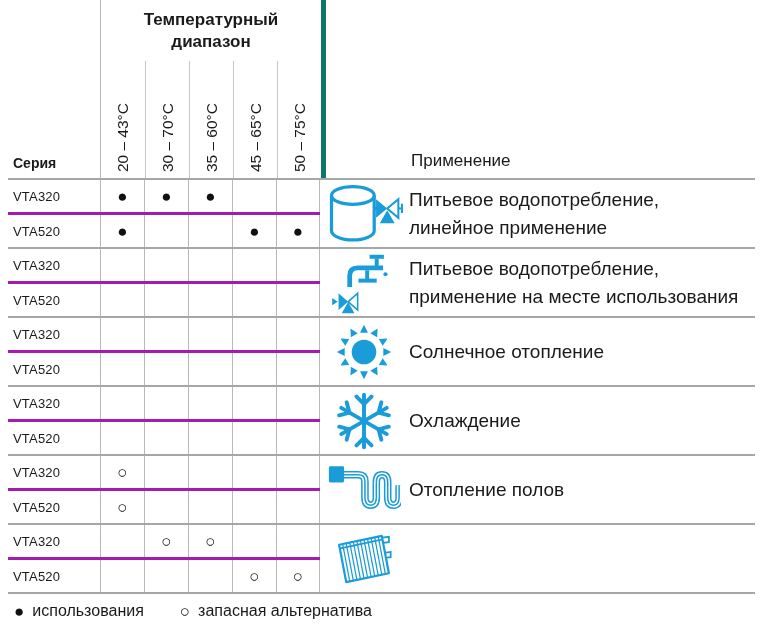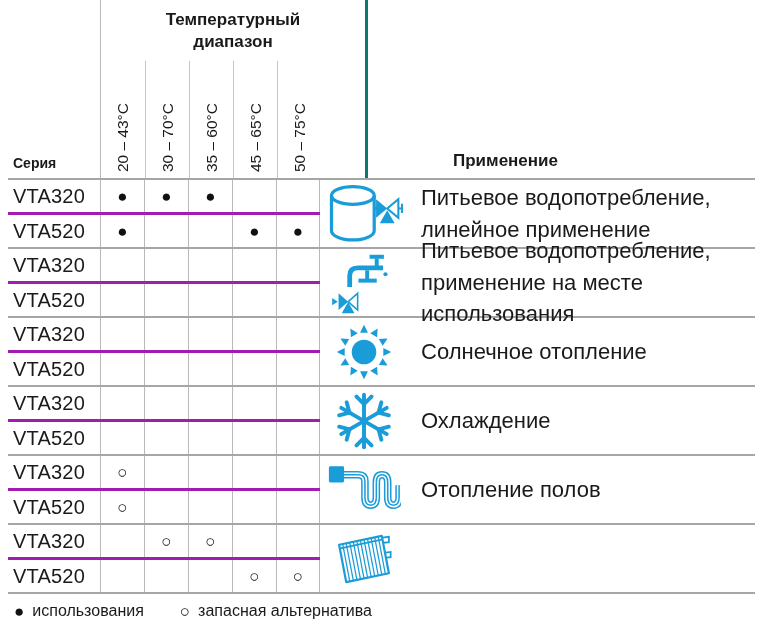--- a/index.html
+++ b/index.html
@@ -15,65 +15,65 @@
   
   .hdr { display:flex; height:178px; }
   .hdr-series {
     width:92px; box-sizing:border-box;
     display:flex; align-items:flex-end;
     padding:0 0 7px 5px;
     font-size:14px; font-weight:bold;
   }
   .hdr-temp {
     width:220px; box-sizing:content-box; position:relative;
-    border-left:1px solid #b9b9b9; border-right:3px solid #0f766e;padding-left:44px;
+    border-left:1px solid #b9b9b9; border-right:5px solid #0f766e;
   }
   .temp-title {
     position:absolute; top:9px; left:0; width:100%;
     text-align:center; font-size:17px; font-weight:bold; line-height:1.3;
     white-space:pre-line;
   }
   .temp-cols { position:absolute; bottom:0; left:0; width:100%; height:117px; display:flex; }
   .temp-col {
     width:44px; box-sizing:border-box;
     display:flex; align-items:flex-end; justify-content:center;
     border-left:1px solid #c6c6c6;
   }
   .temp-col:first-child { border-left:none; }
   .vtext {
     writing-mode:vertical-rl; transform:rotate(180deg);
     font-size:15.5px; line-height:1; margin-bottom:6px; white-space:nowrap;
   }
   .hdr-app {
     flex:1; display:flex; align-items:flex-end;
     padding:0 0 7px 85px; box-sizing:border-box;
-    font-size:17px; font-weight:bold;
+    font-size:17px; font-weight:normal;
   }
 
   
   .group { display:flex; height:67px; border-top:2px solid #a6a6a6; }
   .groups { border-bottom:2px solid #a6a6a6; }
   .g-left { width:312px; display:flex; flex-direction:column; }
   .row { display:flex; flex:1; align-items:stretch; }
   .row.second { border-top:3px solid #a21caf; }
   .series {
     width:92px; box-sizing:border-box;
     display:flex; align-items:center;
-    padding-left:5px; font-size:20px; letter-spacing:0.2px;text-align:right;
+    padding-left:5px; font-size:13px; letter-spacing:0.2px;text-align:right;
   }
   .dotcell {
     width:44px; box-sizing:border-box;
     display:flex; align-items:center; justify-content:center;
     border-left:1px solid #b9b9b9;
     font-size:17px; line-height:1; color:#111111;
   }
   .dotcell.last { border-right:1px solid #b9b9b9; }
   .g-app { flex:1; display:flex; align-items:center; padding-left:5px; }
   .app-icon { width:78px; height:62px; flex:0 0 auto; display:flex; align-items:center; justify-content:center; }
-  .app-label { font-size:22px; line-height:1.45; margin-left:18px; max-width:345px; white-space:pre-line; }
+  .app-label { font-size:19px; line-height:1.45; margin-left:6px; max-width:345px; white-space:pre-line; }
 
   
   .legend { display:flex; align-items:center; gap:36px; padding:8px 0 0 6px; font-size:16px; }
   .legend-item { display:flex; align-items:center; gap:8px; }
   .legend .sym { font-size:17px; line-height:1; color:#111111; }
 
   svg { display:block; }
 </style>
 </head>
 <body>

